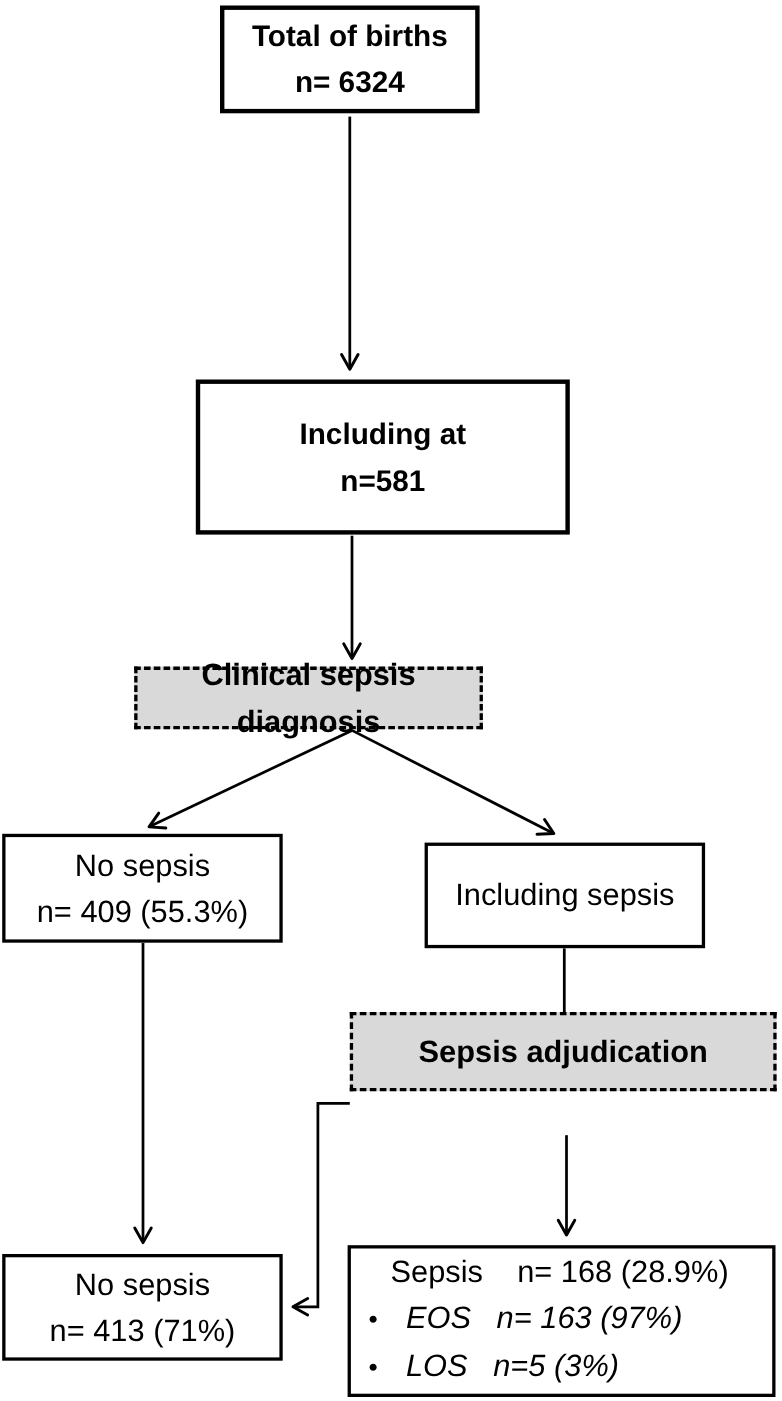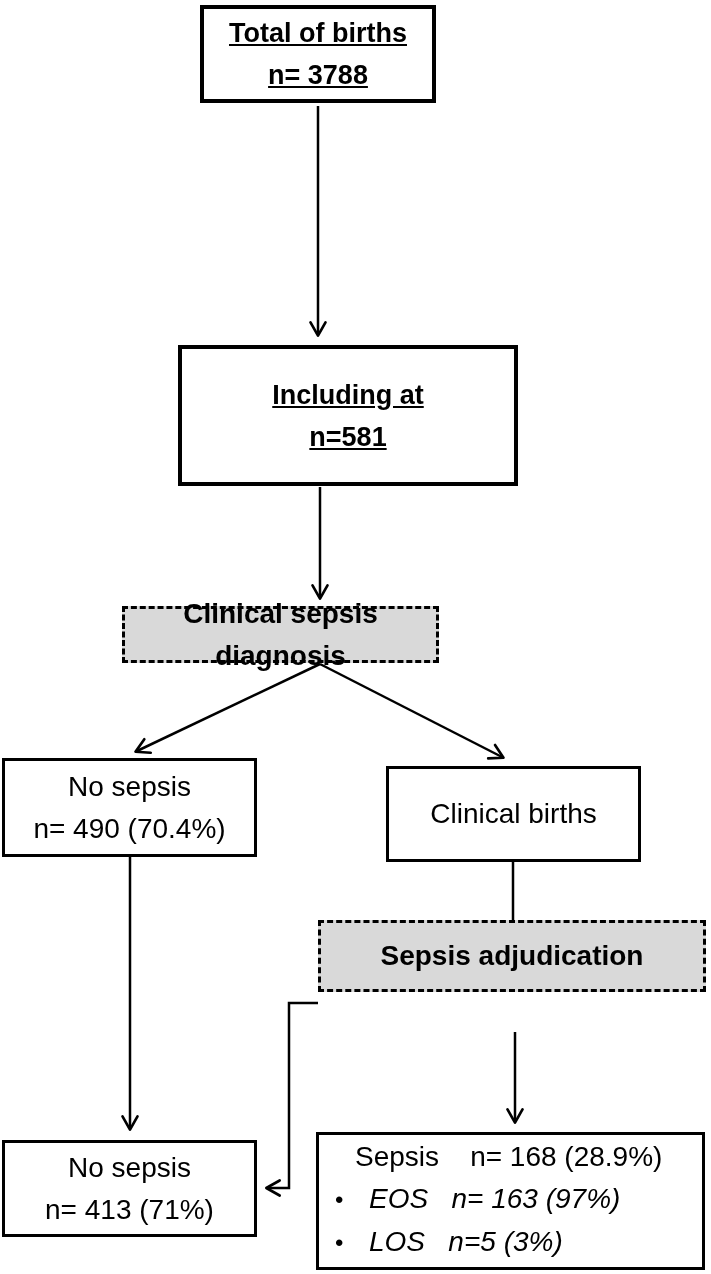--- a/index.html
+++ b/index.html
@@ -28,21 +28,21 @@
     position: absolute;
     box-sizing: border-box;
     background: #ffffff;
     border: 3px solid #000000;
     display: flex;
     flex-direction: column;
     align-items: center;
     justify-content: center;
     text-align: center;
   }
-  .box.thick { border-width: 4px; text-decoration: underline; }
+  .box.thick { border-width: 4px; }
   .box.dashed {
     border: 3px dashed #000000;
     background: #d9d9d9;
   }
   .bold { font-weight: 700; }
   .t27 { font-size: 27px; line-height: 42px; }
   .t28 { font-size: 28px; line-height: 42px; }
   .outcome {
     align-items: stretch;
     text-align: left;
@@ -87,39 +87,39 @@
       <path d="M320 664 L502 757" marker-end="url(#arrowOpen)"></path>
       <path d="M513 862 V966" marker-end="url(#arrowOpen)"></path>
       <path d="M515 1032 V1121" marker-end="url(#arrowOpen)"></path>
       <path d="M130 857 V1128" marker-end="url(#arrowOpen)"></path>
       <path d="M318 1003 H289 V1188 H268" marker-end="url(#arrowOpen)"></path>
     </g>
   </svg>
 
   <div class="box thick bold t27" style="left:200px; top:5px; width:236px; height:98px;">
     <div>Total of births</div>
-    <div>n= 3788</div>
+    <div>n= 6324</div>
   </div>
 
   <div class="box thick bold t27" style="left:178px; top:345px; width:340px; height:141px;">
     <div>Including at</div>
     <div>n=581</div>
   </div>
 
   <div class="box dashed bold t28" style="left:122px; top:606px; width:317px; height:57px;">
     <div>Clinical sepsis diagnosis</div>
   </div>
 
   <div class="box t28" style="left:2px; top:758px; width:255px; height:99px;">
     <div>No sepsis</div>
-    <div>n= 490 (70.4%)</div>
+    <div>n= 409 (55.3%)</div>
   </div>
 
   <div class="box t28" style="left:386px; top:766px; width:255px; height:96px;">
-    <div>Clinical births</div>
+    <div>Including sepsis</div>
   </div>
 
   <div class="box dashed bold t28" style="left:318px; top:920px; width:388px; height:72px;">
     <div>Sepsis adjudication</div>
   </div>
 
   <div class="box t28" style="left:2px; top:1140px; width:255px; height:97px;">
     <div>No sepsis</div>
     <div>n= 413 (71%)</div>
   </div>

